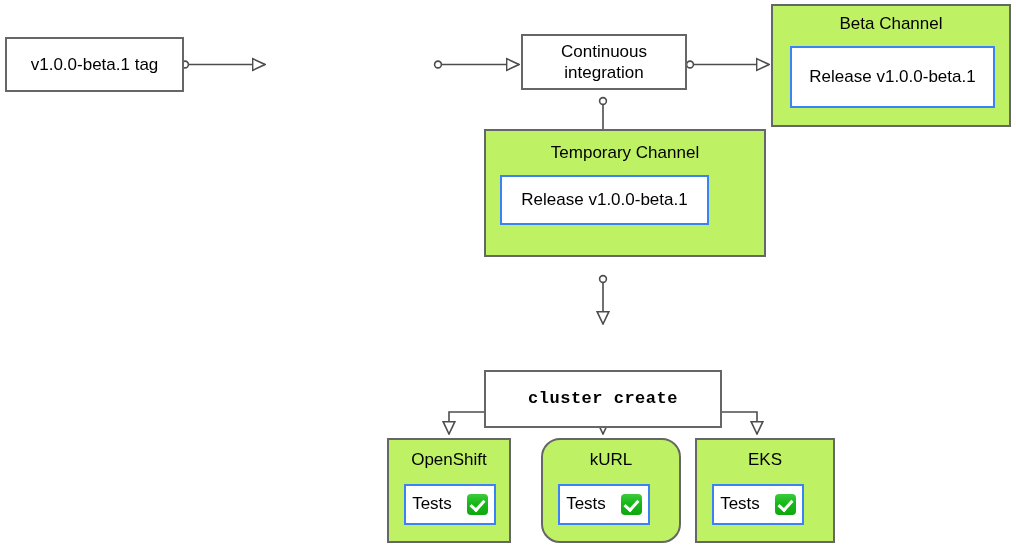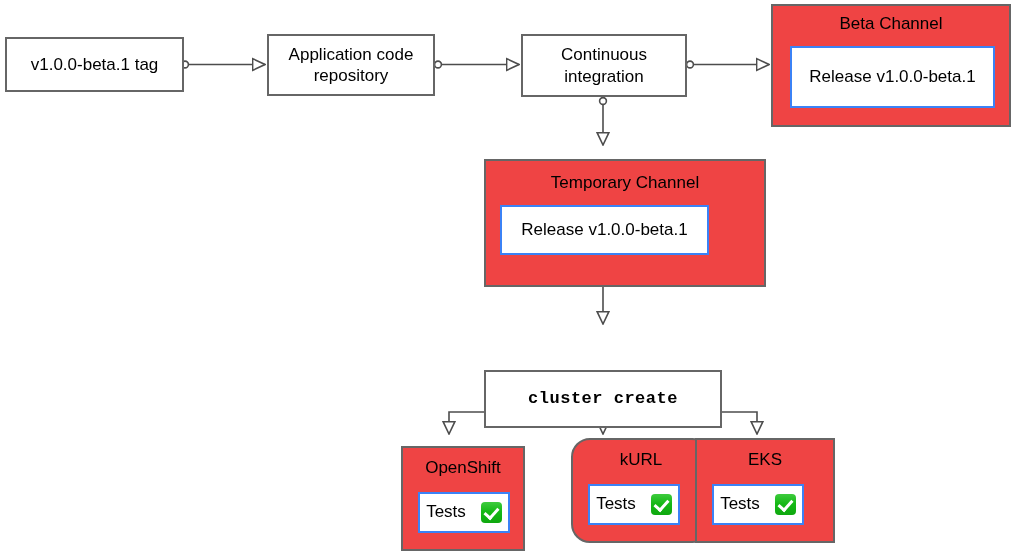--- a/index.html
+++ b/index.html
@@ -42,21 +42,21 @@
   .node.mono {
     font-family: "Liberation Mono", "DejaVu Sans Mono", monospace;
     font-weight: bold;
     font-size: 17px;
     letter-spacing: 0.5px;
     margin-top: 44px;
   }
   .container-node {
     position: absolute;
     box-sizing: border-box;
-    background: #ef4444;
+    background: #bef264;
     border: 2px solid #666666;
   }
   .container-title {
     position: absolute;
     left: 0;
     right: 0;
     text-align: center;
     font-size: 17px;
     color: #000000;
   }
@@ -130,57 +130,54 @@
       <path d="M 603 389 L 603 434" marker-end="url(#arrowOpen)"></path>
       <path d="M 603 389 L 603 412 L 757 412 L 757 434" marker-end="url(#arrowOpen)"></path>
       <circle cx="603" cy="387" r="3.4" fill="#ffffff" stroke="#4d4d4d" stroke-width="1.6"></circle>
     </g>
   </svg>
 
   <div class="node" style="left:5px; top:37px; width:179px; height:55px;">
     <span>v1.0.0-beta.1 tag</span>
   </div>
 
-  <div class="node" style="left:267px; top:34px; width:168px; height:62px; padding:0 10px;">
-    <span>Application code repository</span>
-  </div>
 
-  <div class="node" style="left:521px; top:34px; width:166px; height:63px; padding:0 10px;">
+  <div class="node" style="left:521px; top:34px; width:166px; height:56px; padding:0 10px;">
     <span>Continuous integration</span>
   </div>
 
   <div class="container-node" style="left:771px; top:4px; width:240px; height:123px;">
     <div class="container-title" style="top:8px;">Beta Channel</div>
     <div class="inner-box" style="left:17px; top:40px; width:205px; height:62px;">
       <span>Release v1.0.0-beta.1</span>
     </div>
   </div>
 
-  <div class="container-node" style="left:484px; top:159px; width:282px; height:128px;">
+  <div class="container-node" style="left:484px; top:129px; width:282px; height:128px;">
     <div class="container-title" style="top:12px;">Temporary Channel</div>
     <div class="inner-box" style="left:14px; top:44px; width:209px; height:50px;">
       <span>Release v1.0.0-beta.1</span>
     </div>
   </div>
 
   <div class="node mono" style="left:484px; top:326px; width:238px; height:58px;">
     <span>cluster create</span>
   </div>
 
-  <div class="container-node" style="left:401px; top:438px; width:124px; height:105px;margin-top:8px;">
+  <div class="container-node" style="left:387px; top:438px; width:124px; height:105px;">
     <div class="container-title" style="top:10px;">OpenShift</div>
     <div class="inner-box" style="left:15px; top:44px; width:92px; height:41px;">
       <span class="tests-inner">
         <span>Tests</span>
         <span class="check-badge"></span>
       </span>
     </div>
   </div>
 
-  <div class="container-node" style="left:571px; top:438px; width:140px; height:105px;border-radius:19px;">
+  <div class="container-node" style="left:541px; top:438px; width:140px; height:105px;border-radius:19px;">
     <div class="container-title" style="top:10px;">kURL</div>
     <div class="inner-box" style="left:15px; top:44px; width:92px; height:41px;">
       <span class="tests-inner">
         <span>Tests</span>
         <span class="check-badge"></span>
       </span>
     </div>
   </div>
 
   <div class="container-node" style="left:695px; top:438px; width:140px; height:105px;">

